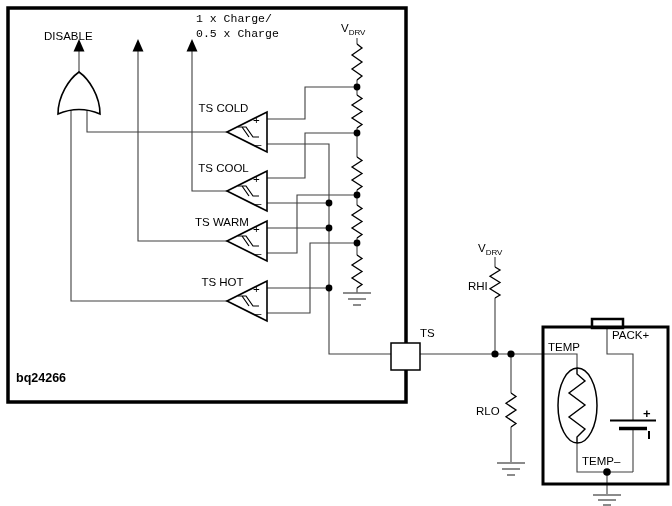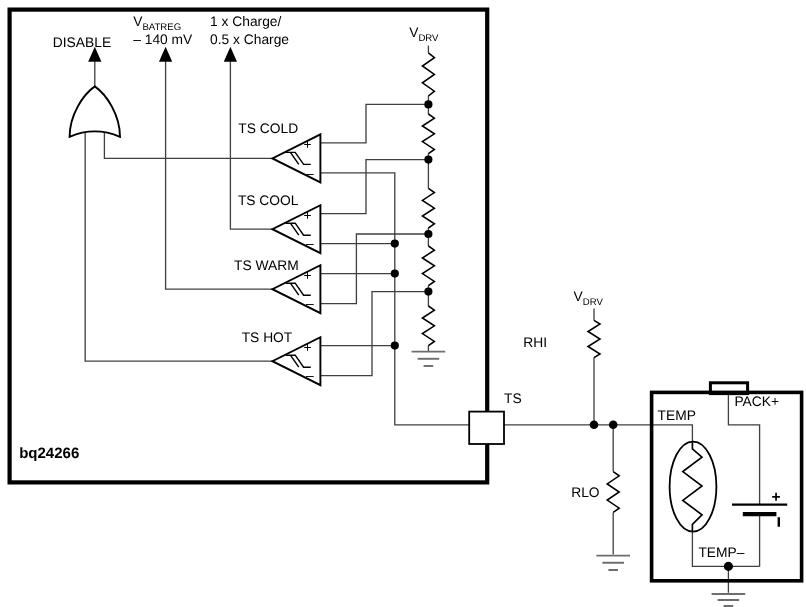--- a/index.html
+++ b/index.html
@@ -143,26 +143,22 @@
         <circle cx="329" cy="228" r="3.4"></circle>
         <circle cx="329" cy="288" r="3.4"></circle>
     <circle cx="495" cy="354" r="3.6"></circle>
         <circle cx="511" cy="354" r="3.6"></circle>
     <circle cx="607" cy="472" r="3.8"></circle>
   </g>
 </svg>
 
 <div class="label" style="left:44px;top:29px;">DISABLE</div>
 
-<div class="label" style="left:111px;top:12px;">
-  <span><span>V</span><sub>BATREG</sub></span><br>
-  <span>– 140 mV</span>
-</div>
 
-<div class="label" style="left:175px;top:12px;">
+<div class="label" style="left:196px;top:12px;font-family:Liberation Mono, monospace;">
   <span>1 x Charge/</span><br>
   <span>0.5 x Charge</span>
 </div>
 
 <div class="label" style="left:341px;top:21px;">
   <span>V</span><sub>DRV</sub>
 </div>
 
 <div class="label" style="left:195px;top:101px;width:57px;text-align:center;">TS COLD</div>
 <div class="label" style="left:195px;top:161px;width:57px;text-align:center;">TS COOL</div>
@@ -170,20 +166,20 @@
 <div class="label" style="left:195px;top:275px;width:55px;text-align:center;">TS HOT</div>
 
 <div class="label bold" style="left:16px;top:371px;">bq24266</div>
 
 <div class="label" style="left:420px;top:326px;text-align:center;">TS</div>
 
 <div class="label" style="left:478px;top:241px;">
   <span>V</span><sub>DRV</sub>
 </div>
 
-<div class="label" style="left:436px;top:279px;">RHI</div>
+<div class="label" style="left:468px;top:279px;">RHI</div>
 <div class="label" style="left:476px;top:404px;">RLO</div>
 
 <div class="label" style="left:548px;top:340px;">TEMP</div>
 <div class="label" style="left:612px;top:328px;">PACK+</div>
 <div class="label" style="left:582px;top:454px;">TEMP–</div>
 
 </div>
 
 </body></html>

